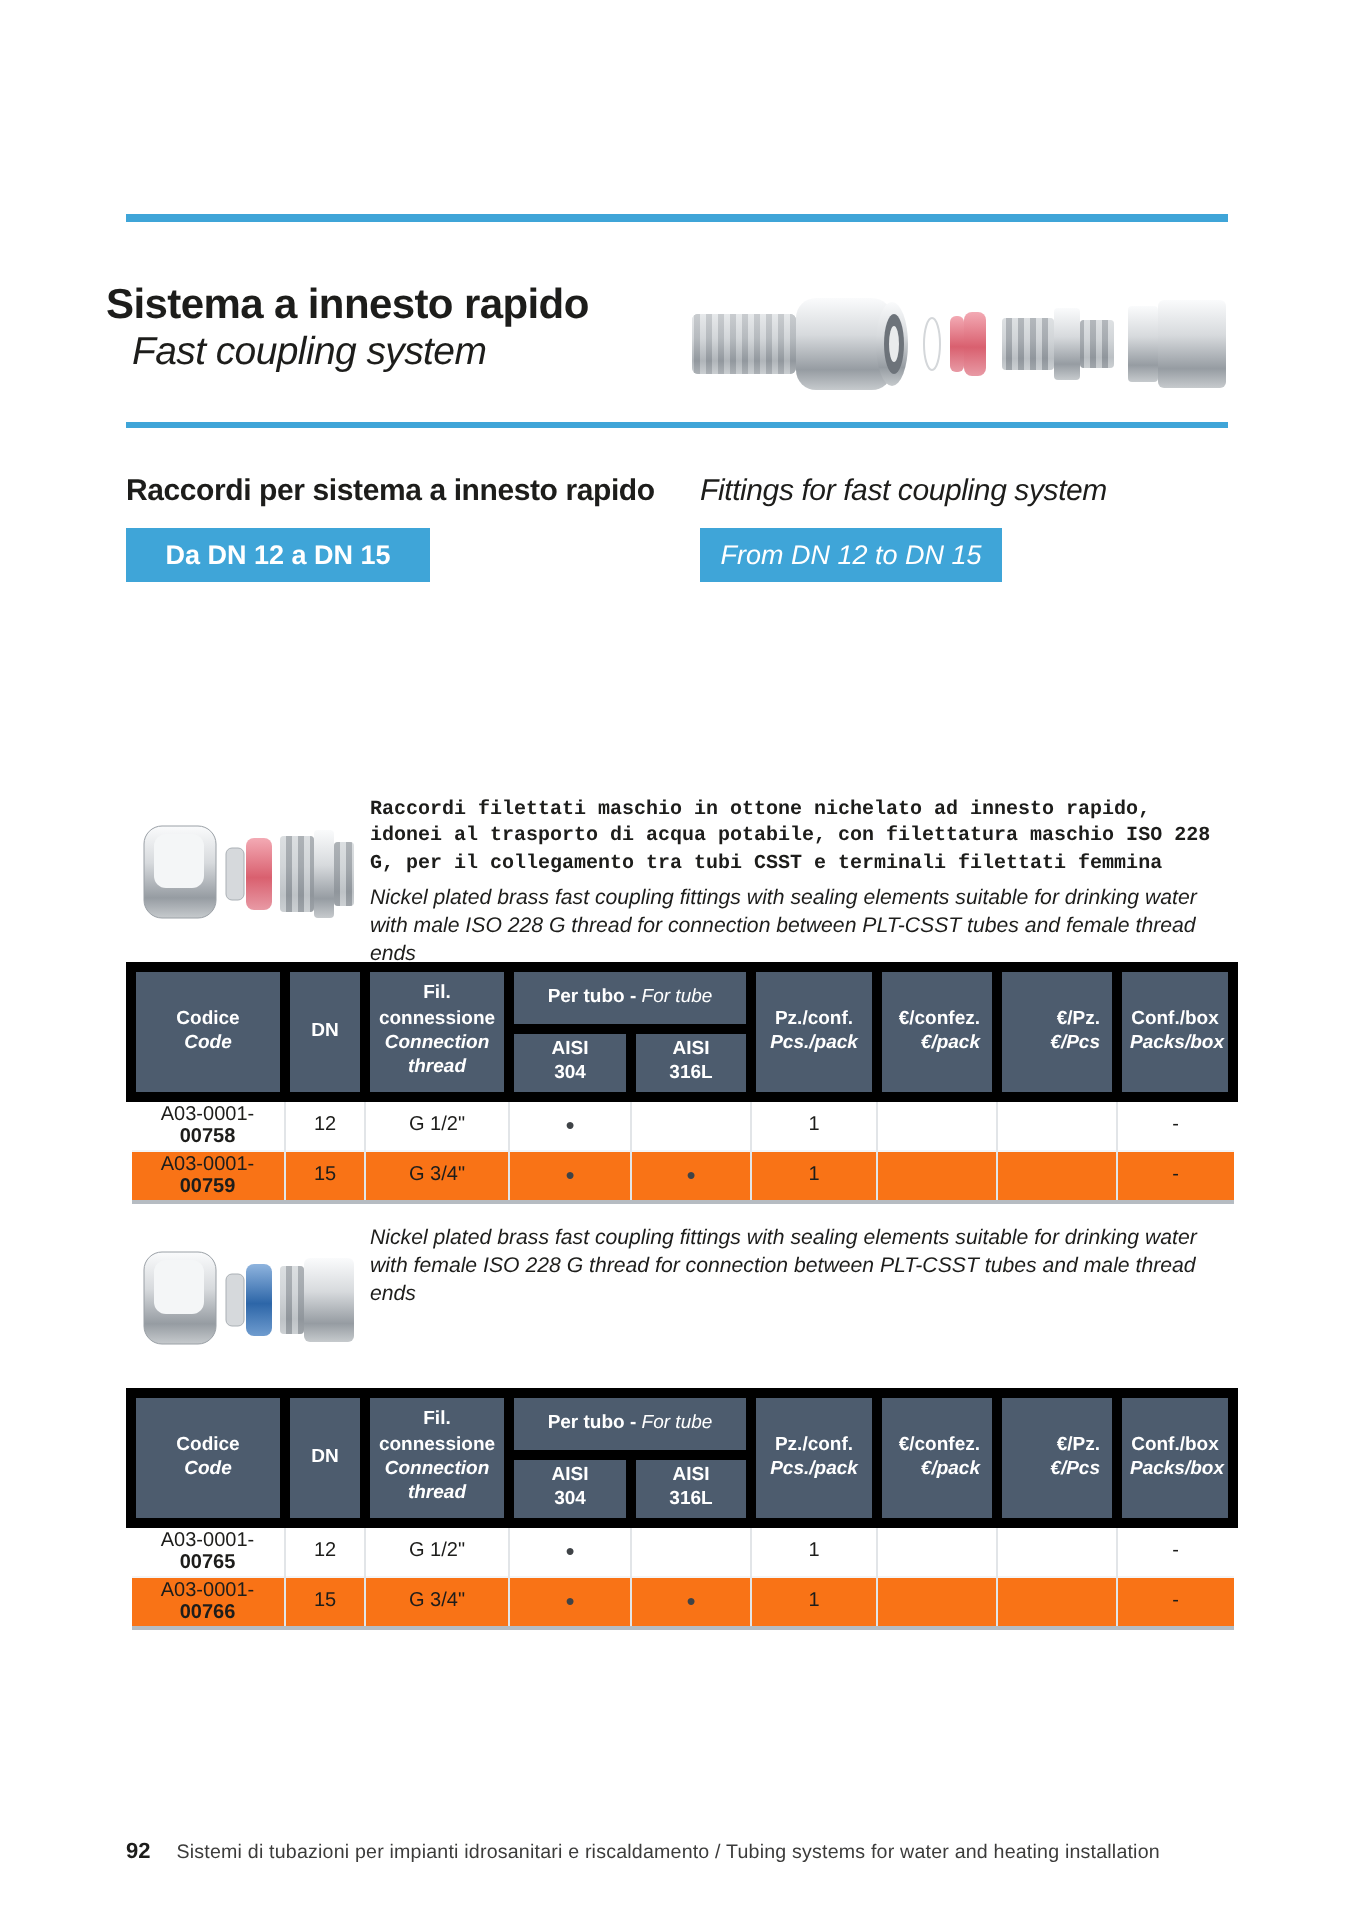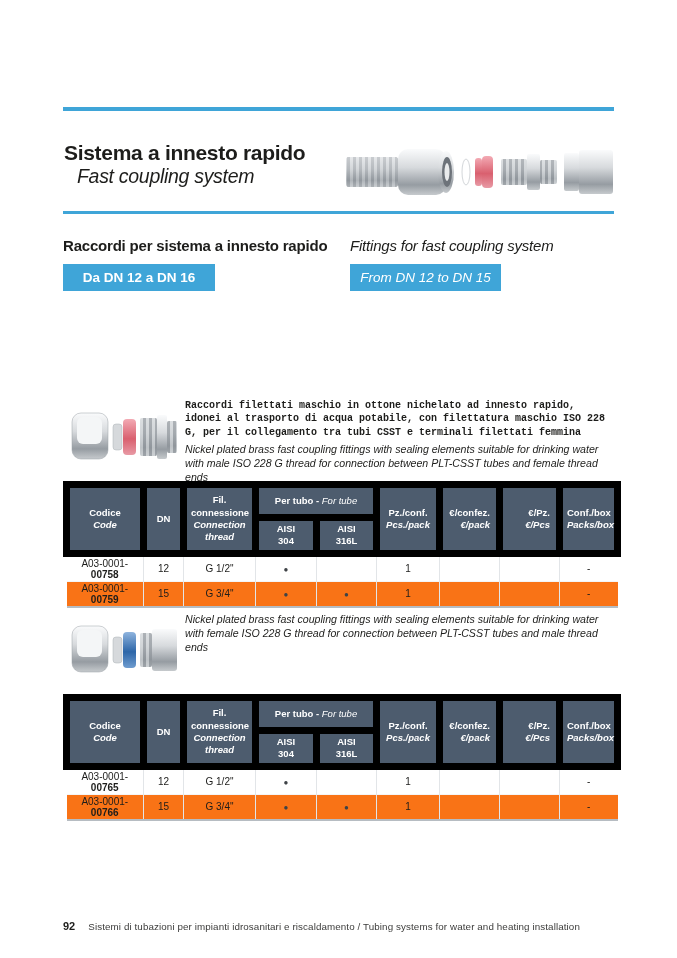--- a/index.html
+++ b/index.html
@@ -6,21 +6,21 @@
   .page{
     position:relative;width:677px;height:958px;background:#ffffff;
     font-family:"Liberation Sans",sans-serif;color:#1d1d1b;overflow:hidden;
     margin:0 auto;
   }
   .abs{position:absolute;}
   .rule{left:63px;width:551px;background:#3fa5d8;}
   .rule1{top:107px;height:4px;}
   .rule2{top:211px;height:3px;}
 
-  .titles{left:64px;top:141px;width:300px;}
+  .titles{left:53px;top:141px;width:300px;}
   .title-it{font-size:21px;font-weight:700;letter-spacing:-0.3px;line-height:1.1;margin:0;}
   .title-en{font-size:19.5px;font-style:italic;font-weight:400;letter-spacing:-0.3px;line-height:1.2;margin:1px 0 0 13px;}
 
   .hero{left:344px;top:142px;width:270px;height:60px;}
 
   .subhead-it{left:63px;top:237px;font-size:15px;font-weight:700;letter-spacing:-0.2px;}
   .subhead-en{left:350px;top:237px;font-size:15px;font-style:italic;letter-spacing:-0.2px;}
 
   .badge{height:27px;background:#3fa5d8;color:#ffffff;display:flex;align-items:center;justify-content:center;font-size:13.5px;}
   .badge-it{left:63px;top:264px;width:152px;font-weight:700;}
@@ -31,21 +31,21 @@
   .product-2{top:612px;}
   .prod-img{position:absolute;left:5px;top:4px;width:112px;height:66px;}
   .prod-text{position:absolute;left:122px;top:0;width:429px;}
   .desc-it{font-size:10px;font-weight:700;line-height:1.33;margin:0 0 3px 0;letter-spacing:0;font-family:Liberation Mono, monospace;}
   .desc-en{font-size:10.6px;font-style:italic;font-weight:400;line-height:1.33;margin:0;color:#1d1d1b;}
 
   table.spec{border-collapse:collapse;table-layout:fixed;width:551px;}
   .table-1{left:63px;top:481px;}
   .table-2{left:63px;top:694px;}
   table.spec thead th{
-    background:#4d5c6e;color:#ffffff;font-weight:400;border:7px solid #000000;
+    background:#4d5c6e;color:#ffffff;font-weight:400;border:5px solid #000000;
     font-size:9.5px;line-height:1.3;padding:2px 4px;vertical-align:middle;text-align:center;
   }
   table.spec thead .h-it{font-weight:700;display:block;}
   table.spec thead .h-en{font-style:italic;font-weight:700;display:block;}
   table.spec thead .h-inline-it{font-weight:700;}
   table.spec thead .h-inline-en{font-style:italic;font-weight:400;}
   table.spec thead th.th-right{text-align:right;padding-right:6px;}
   table.spec thead tr.tr-top th{height:22px;}
   table.spec thead tr.tr-sub th{height:20px;}
   table.spec tbody td{
@@ -111,21 +111,21 @@
       <rect x="220" y="11" width="15" height="38" rx="2" fill="url(#met)"></rect>
       <rect x="235" y="8" width="34" height="44" rx="3" fill="url(#met)"></rect>
     </svg>
   </div>
 
   <div class="abs rule rule2"></div>
 
   <div class="abs subhead-it">Raccordi per sistema a innesto rapido</div>
   <div class="abs subhead-en">Fittings for fast coupling system</div>
 
-  <div class="abs badge badge-it">Da DN 12 a DN 16</div>
+  <div class="abs badge badge-it">Da DN 12 a DN 15</div>
   <div class="abs badge badge-en">From DN 12 to DN 15</div>
 
   <div class="abs product product-1">
     <div class="prod-img">
       <svg width="112" height="66" viewBox="0 0 112 66">
         <rect x="4" y="10" width="36" height="46" rx="9" fill="url(#met)" stroke="#9aa0a6" stroke-width="0.5"></rect>
         <rect x="9" y="14" width="25" height="27" rx="6" fill="#f4f6f7"></rect>
         <rect x="45" y="21" width="9" height="26" rx="3" fill="#d6d9dc" stroke="#aab0b5" stroke-width="0.5"></rect>
         <rect x="55" y="16" width="13" height="36" rx="4" fill="url(#red)"></rect>
         <rect x="72" y="15" width="17" height="38" rx="2" fill="url(#thr)"></rect>

